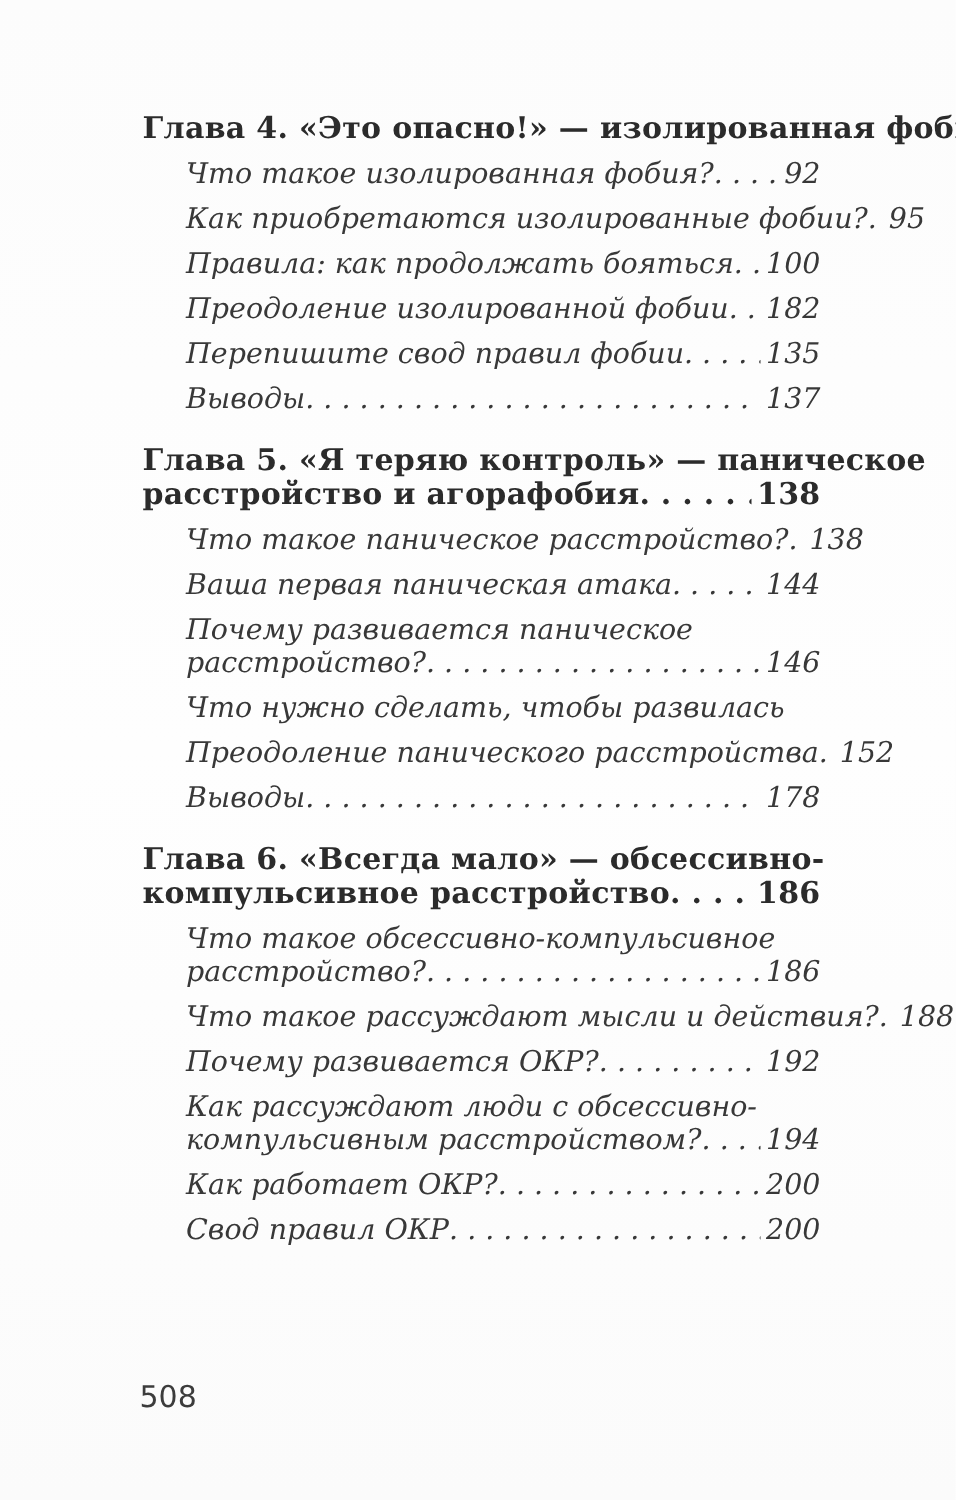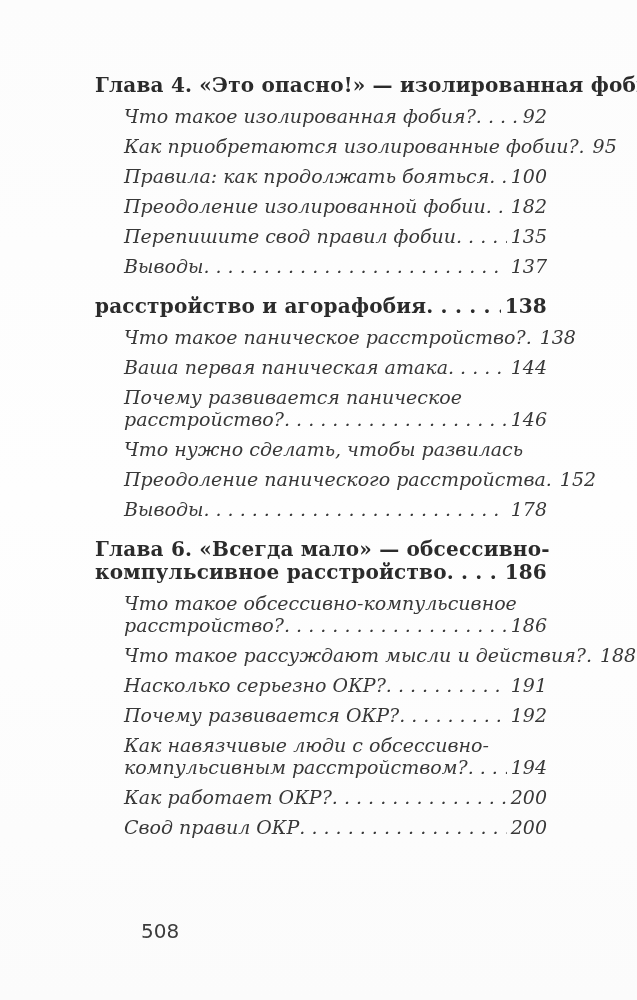--- a/index.html
+++ b/index.html
@@ -66,21 +66,20 @@
     flex-shrink: 0;
     padding-left: 4px;
   }
   .folio {
     position: absolute;
     left: 93px;
     top: 919px;
     font-family: "DejaVu Sans", "Liberation Sans", sans-serif;
     font-size: 20px;
     color: #3c3c3c;
-    margin-left: 48px;
   }
 </style>
 </head>
 <body>
 
 <div class="page">
   <div class="toc">
       <div class="toc-section">
         <div class="heading">
           <div class="line">
@@ -126,20 +125,23 @@
           <div class="line">
             <span class="txt">Выводы</span>
             <span class="dots"></span>
             <span class="pageno">137</span>
           </div>
         </div>
       </div>
       <div class="toc-section">
         <div class="heading">
           <div class="line">
+            <span class="txt">Глава 5. «Я теряю контроль» — паническое</span>
+          </div>
+          <div class="line">
             <span class="txt">расстройство и агорафобия</span>
             <span class="dots"></span>
             <span class="pageno">138</span>
           </div>
         </div>
         <div class="item">
           <div class="line">
             <span class="txt">Что такое паническое расстройство?</span>
             <span class="dots"></span>
             <span class="pageno">138</span>
@@ -205,35 +207,28 @@
         </div>
         <div class="item">
           <div class="line">
             <span class="txt">Что такое рассуждают мысли и действия?</span>
             <span class="dots"></span>
             <span class="pageno">188</span>
           </div>
         </div>
         <div class="item">
           <div class="line">
-            <span class="txt">Насколько серьезно ОКР?</span>
-            <span class="dots"></span>
-            <span class="pageno">191</span>
-          </div>
-        </div>
-        <div class="item">
-          <div class="line">
             <span class="txt">Почему развивается ОКР?</span>
             <span class="dots"></span>
             <span class="pageno">192</span>
           </div>
         </div>
         <div class="item">
           <div class="line">
-            <span class="txt">Как навязчивые люди с обсессивно-</span>
+            <span class="txt">Как рассуждают люди с обсессивно-</span>
           </div>
           <div class="line">
             <span class="txt">компульсивным расстройством?</span>
             <span class="dots"></span>
             <span class="pageno">194</span>
           </div>
         </div>
         <div class="item">
           <div class="line">
             <span class="txt">Как работает ОКР?</span>

